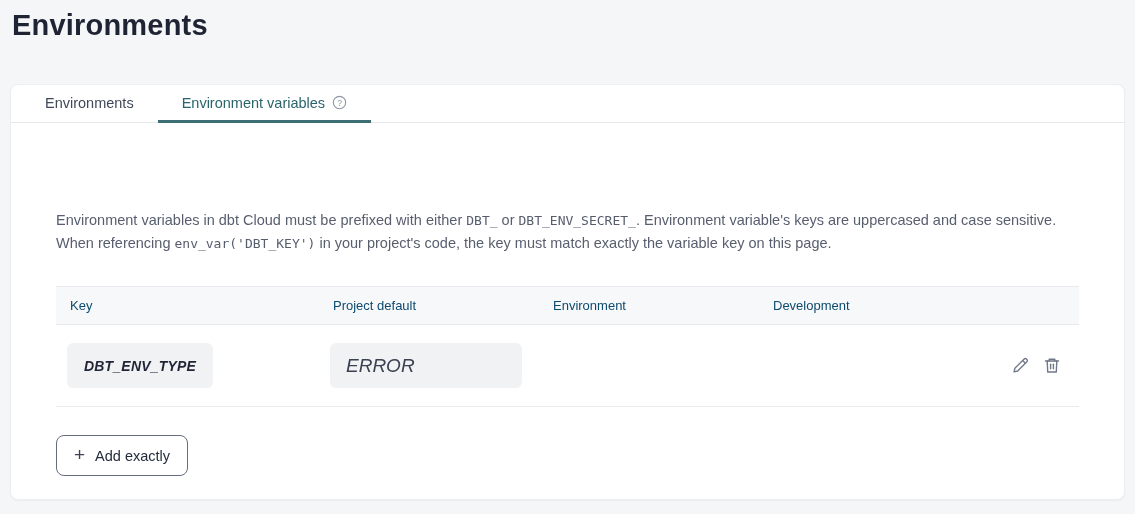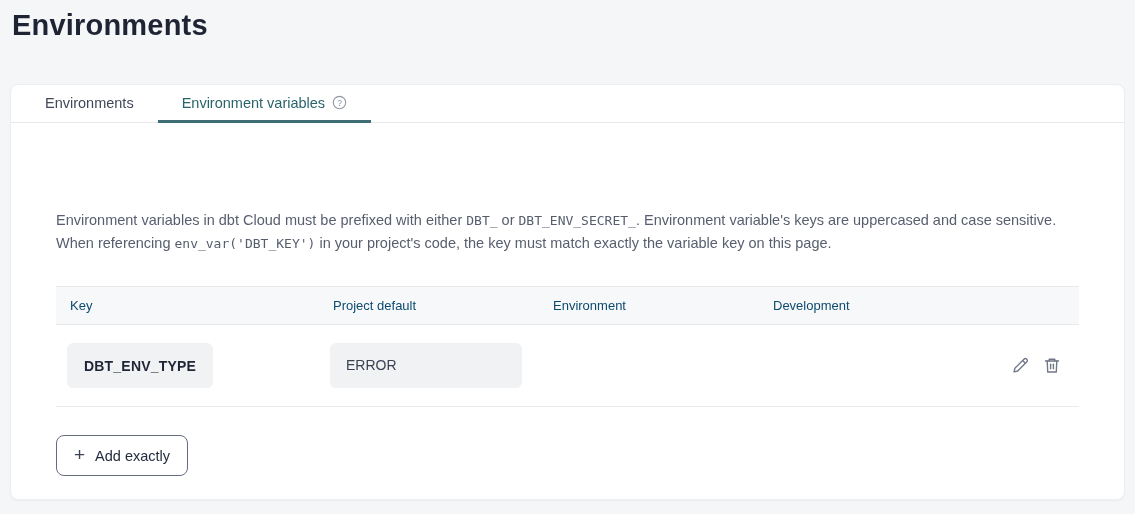--- a/index.html
+++ b/index.html
@@ -86,21 +86,21 @@
   .col-val { width: 220px; }
   .col-val-last { width: 232px; }
   .col-actions { flex: 1; }
   .trow {
     display: flex;
     align-items: center;
     height: 82px;
     border-bottom: 1px solid #e8eaed;
     background: #ffffff;
   }
-  .cell { display: flex; align-items: flex-end; }
+  .cell { display: flex; align-items: flex-end; font-style: italic; }
   .key-chip {
     display: inline-flex;
     align-items: center;
     margin-left: 11px;
     height: 45px;
     padding: 0 17px;
     background: #f1f2f4;
     border-radius: 6px;
     font-size: 14px;
     font-weight: 700;
@@ -108,21 +108,21 @@
     letter-spacing: 0.2px;
   }
   .value-box {
     margin-left: 11px;
     width: 192px;
     height: 45px;
     line-height: 45px;
     padding-left: 16px;
     background: #f1f2f4;
     border-radius: 6px;
-    font-size: 14px;
+    font-size: 19px;
     color: #3a4150;
     white-space: nowrap;
     overflow: hidden;
   }
   .actions {
     display: flex;
     justify-content: flex-end;
     align-items: center;
     gap: 13px;
     padding-right: 18px;

